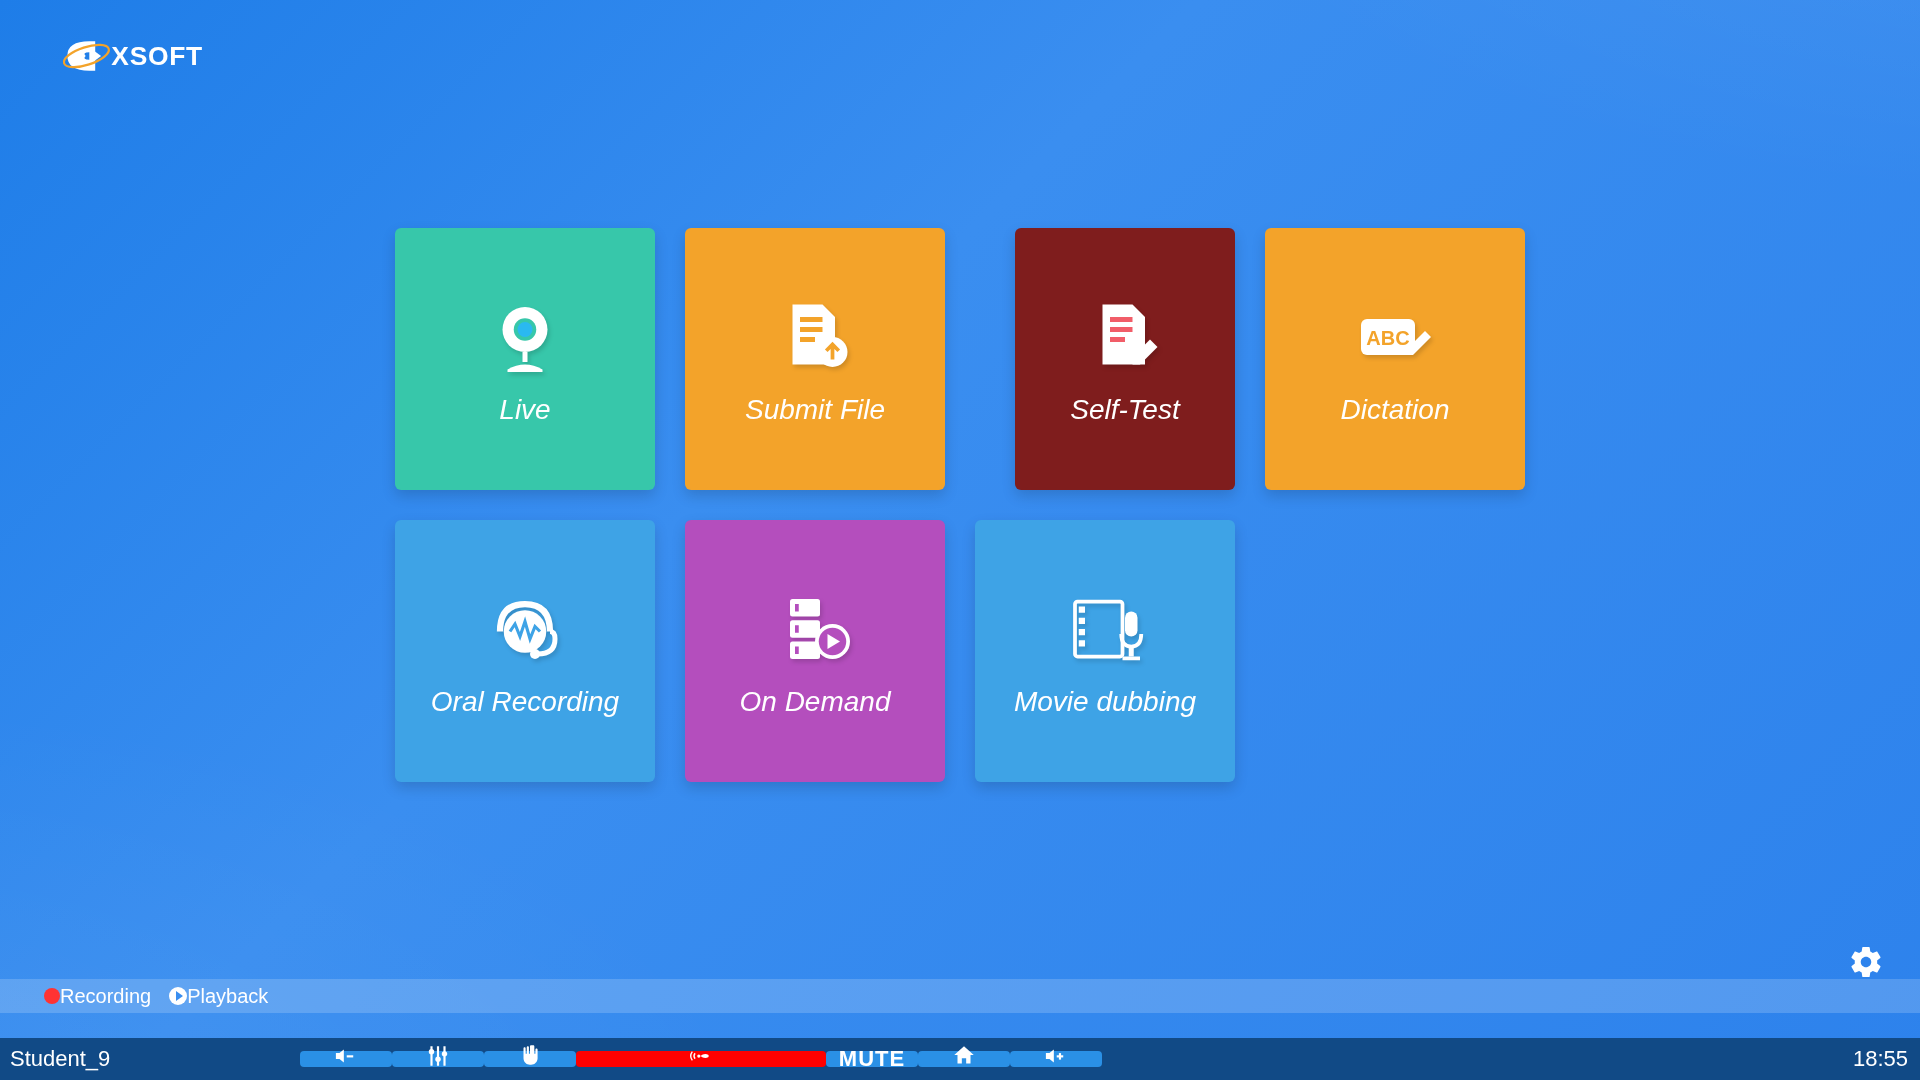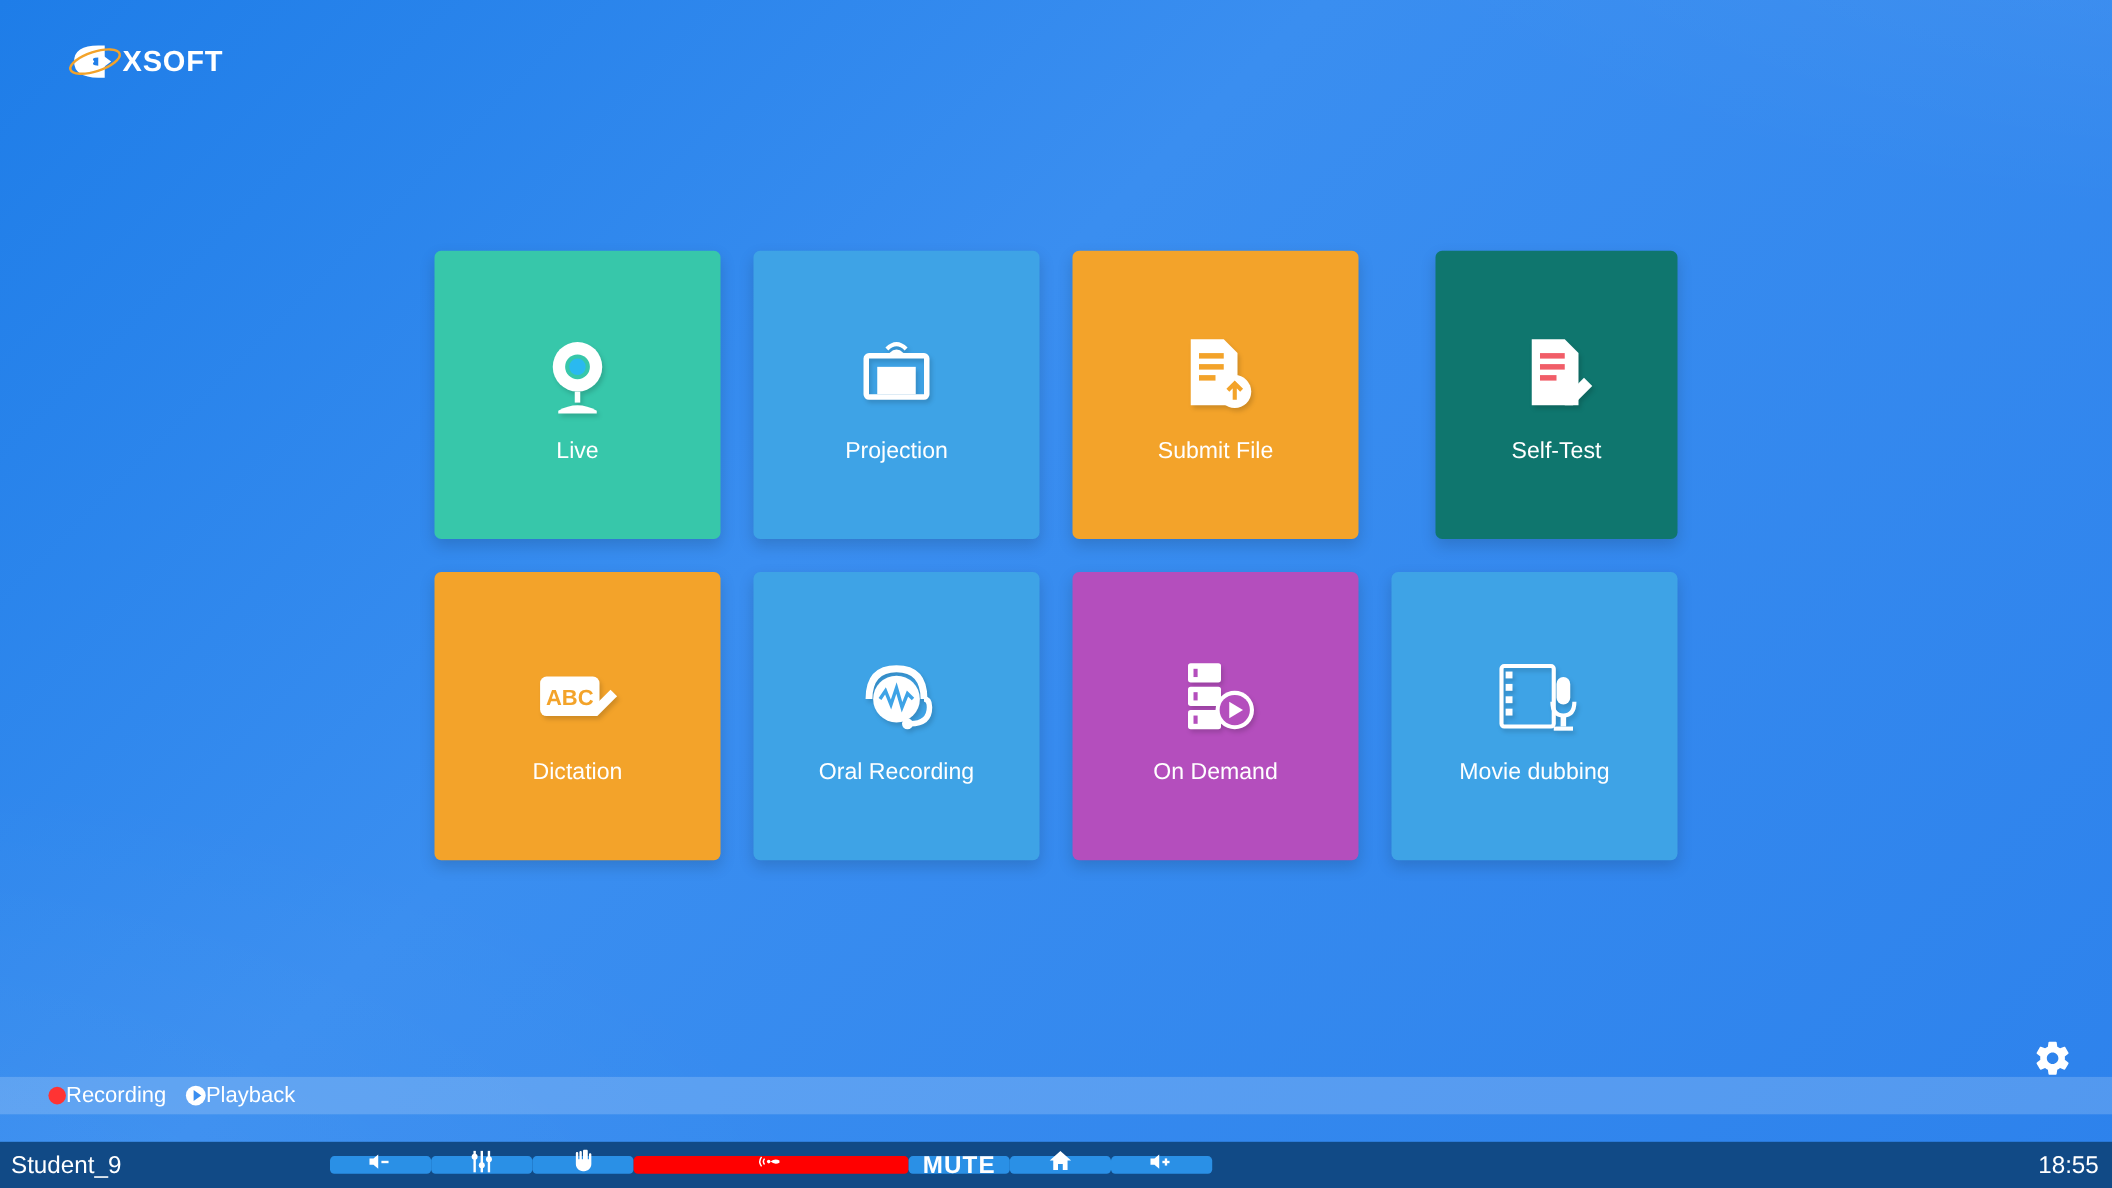--- a/index.html
+++ b/index.html
@@ -56,27 +56,28 @@
   }
   .tile .icon-wrap {
     height: 90px;
     display: flex;
     align-items: center;
     justify-content: center;
     margin-bottom: 12px;
   }
   .tile .icon-wrap svg { width: 80px; height: 80px; filter: drop-shadow(2px 3px 2px rgba(0,0,0,0.15)); }
   .tile .label {
-    font-size: 21px;
+    font-size: 28px;
     font-weight: 400;
+    font-style: italic;
   }
   .tile-teal   { background: #37c7aa; }
   .tile-blue   { background: #3ea3e6; }
   .tile-orange { background: #f3a32a; }
-  .tile-red    { background: #0f766e; margin-left: 40px; }
+  .tile-red    { background: #7f1d1d; margin-left: 40px; }
   .tile-purple { background: #b44ebd; }
 
   .settings-btn {
     position: absolute;
     right: 36px;
     bottom: 100px;
     width: 36px;
     height: 36px;
     cursor: pointer;
     color: #fff;
@@ -158,33 +159,20 @@
               <circle cx="32" cy="26" r="9" fill="#37c7aa"></circle>
               <circle cx="32" cy="26" r="6" fill="#2ab9f0"></circle>
               <rect x="30" y="44" width="4" height="8"></rect>
               <path d="M18 58 Q32 50 46 58 L46 60 L18 60 Z"></path>
             </g>
           </svg>
       </div>
       <div class="label">Live</div>
     </div>
 
-    <div class="tile tile-blue">
-      <div class="icon-wrap">
-        <svg viewBox="0 0 64 64">
-            <g fill="none" stroke="#fff" stroke-width="4">
-              <rect x="10" y="18" width="44" height="30" rx="2"></rect>
-              <rect x="20" y="28" width="24" height="16" fill="#fff"></rect>
-              <path d="M25 13 Q32 6 39 13" stroke-width="3"></path>
-              <path d="M28 17 Q32 13 36 17" stroke-width="3"></path>
-            </g>
-          </svg>
-      </div>
-      <div class="label">Projection</div>
-    </div>
 
     <div class="tile tile-orange">
       <div class="icon-wrap">
         <svg viewBox="0 0 64 64">
             <g fill="#fff">
               <path d="M14 6 L38 6 L48 16 L48 54 L14 54 Z"></path>
               <rect x="20" y="16" width="18" height="4" fill="#f3a32a"></rect>
               <rect x="20" y="24" width="18" height="4" fill="#f3a32a"></rect>
               <rect x="20" y="32" width="12" height="4" fill="#f3a32a"></rect>
               <circle cx="46" cy="44" r="12"></circle>

